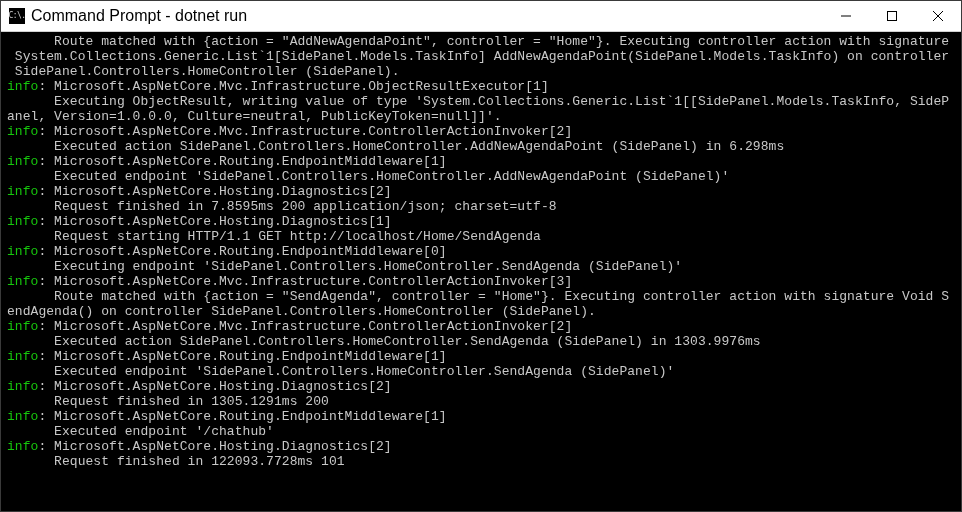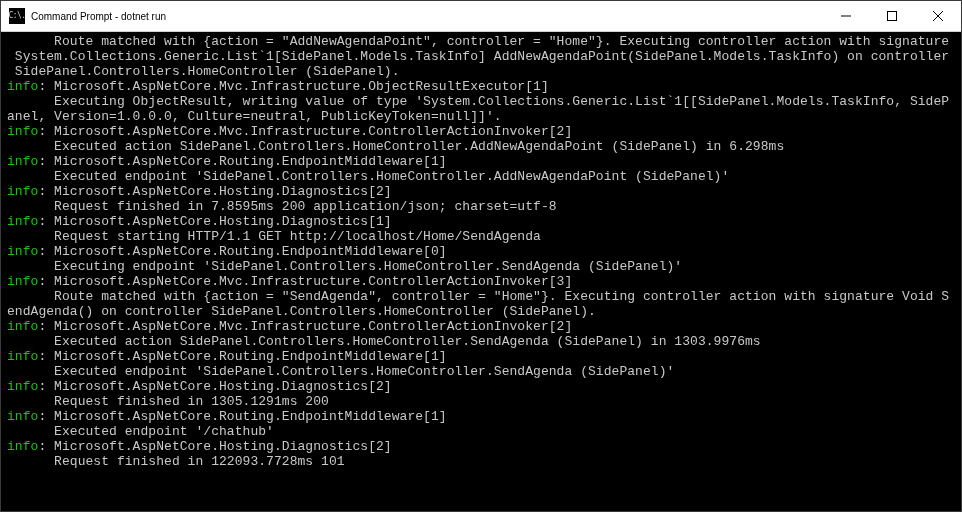--- a/index.html
+++ b/index.html
@@ -39,21 +39,21 @@
   }
   .titlebar .appicon span {
     color: #ccc;
     font-family: Consolas, monospace;
     font-size: 8px;
     line-height: 8px;
     letter-spacing: -0.5px;
   }
   .titlebar .title {
     flex: 1;
-    font-size: 10px;
+    font-size: 16px;
     color: #000;
     white-space: nowrap;
   }
   .titlebar .controls {
     display: flex;
     height: 100%;
   }
   .titlebar .ctrl {
     width: 46px;
     height: 100%;

